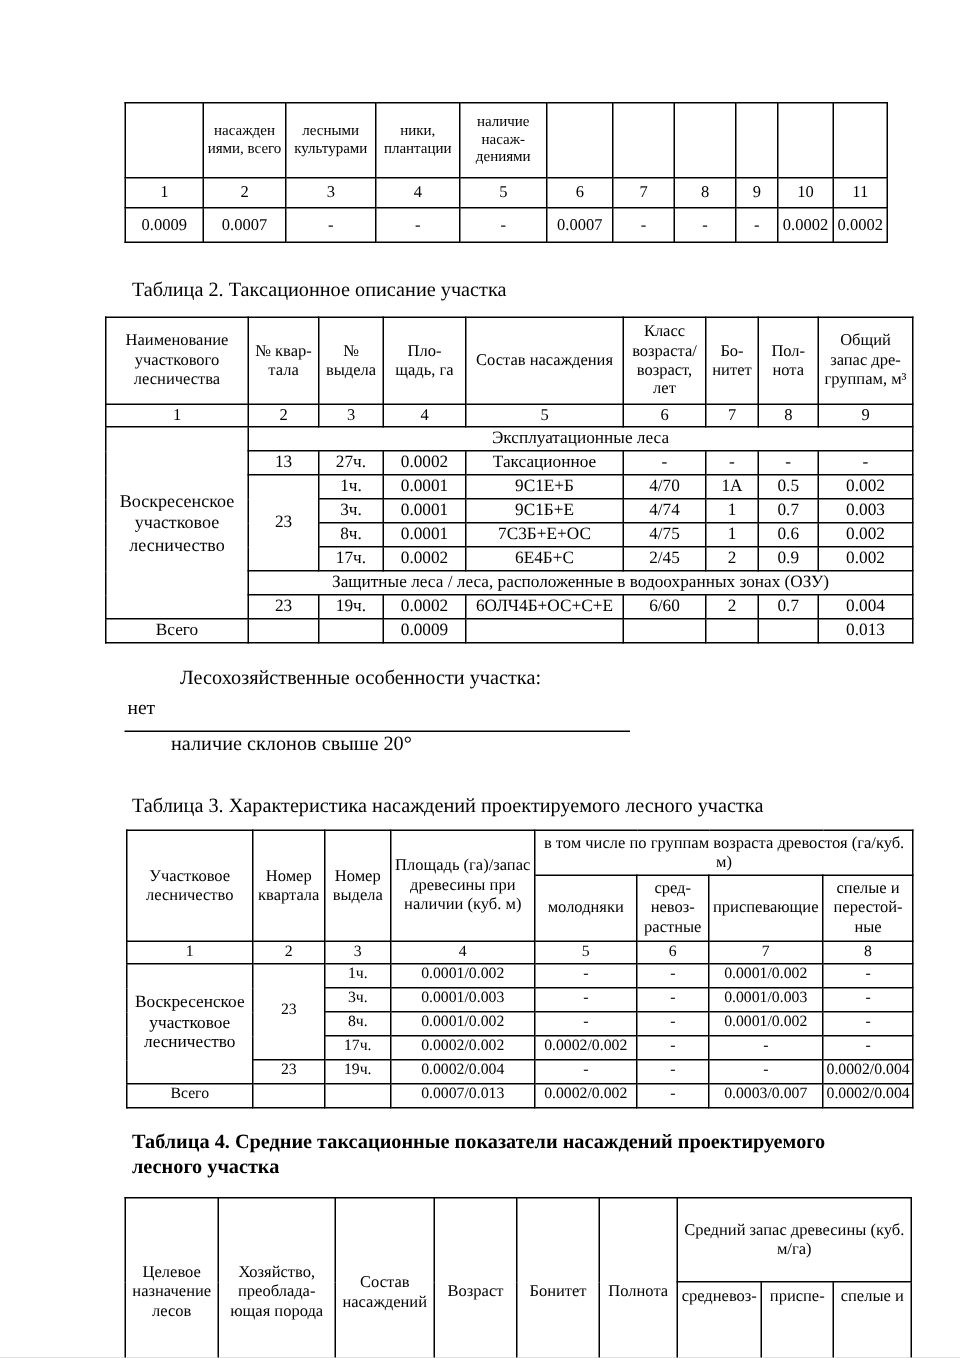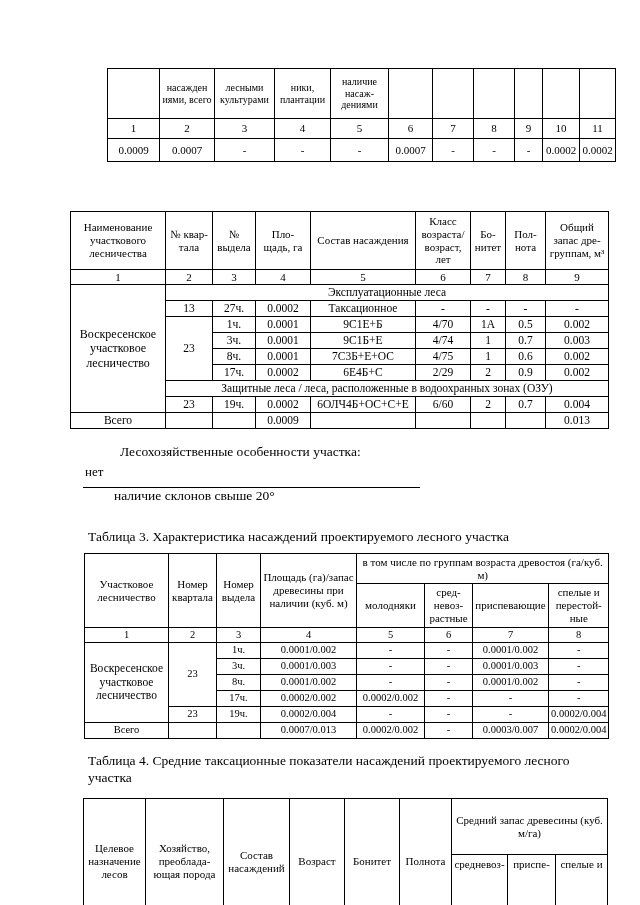--- a/index.html
+++ b/index.html
@@ -3,21 +3,21 @@
 <meta charset="utf-8">
 <style>
   *{box-sizing:border-box;}
   body{margin:0;background:#888;}
   .page{position:relative;width:640px;height:905px;background:#fff;font-family:"Liberation Serif",serif;color:#000;overflow:hidden;margin:0 auto;}
   .pagenum{position:absolute;top:30px;left:0;width:640px;text-align:center;font-size:13px;}
   table{border-collapse:collapse;table-layout:fixed;}
   td{border:1px solid #000;padding:0 2px;text-align:center;vertical-align:middle;font-size:11px;line-height:1.18;overflow:hidden;word-wrap:break-word;}
   .caption{position:absolute;font-size:13.5px;line-height:1.25;}
   
-  .t1{position:absolute;left:83px;top:68px;margin-left:24px;}
+  .t1{position:absolute;left:83px;top:68px;}
   .t1 tr.hdr td{font-size:10px;height:50px;vertical-align:middle;}
   .t1 tr.nums td{height:20px;}
   .t1 tr.vals td{height:23px;}
   
   .c2{left:88px;top:185px;}
   .t2{position:absolute;left:70px;top:211px;}
   .t2 tr.hdr td{font-size:11px;height:58px;}
   .t2 tr.nums td{height:15px;font-size:11px;}
   .t2 td{font-size:11.5px;height:16px;}
   .t2 td.section{font-size:11.5px;margin-top:48px;}
@@ -28,21 +28,21 @@
   .slopes{position:absolute;left:114px;top:488px;font-size:13.5px;}
   
   .c3{left:88px;top:529px;}
   .t3{position:absolute;left:84px;top:553px;}
   .t3 tr.hdr1 td{font-size:11px;height:30px;margin-top:25px;}
   .t3 tr.hdr2 td{font-size:11px;height:44px;}
   .t3 tr.nums td{height:15px;}
   .t3 td{font-size:10.5px;height:16px;}
   .t3 td.name{font-size:11.5px;}
   
-  .c4{left:88px;top:753px;width:510px;}
+  .c4{left:88px;top:753px;width:510px;font-weight:bold;}
   .t4{position:absolute;left:83px;top:798px;}
   .t4 tr.hdr1 td{font-size:11px;height:56px;}
   .t4 tr.hdr2 td{font-size:11px;height:70px;vertical-align:top;padding-top:3px;}
 </style>
 </head>
 <body>
 
 <div class="page">
 
 
@@ -96,20 +96,21 @@
       <td>0.0007</td>
       <td>-</td>
       <td>-</td>
       <td>-</td>
       <td>0.0002</td>
       <td>0.0002</td>
     </tr>
   </tbody>
     </table>
 
+  <div class="caption c2">Таблица 2. Таксационное описание участка</div>
 
   <table class="t2">
     <colgroup>
       <col style="width:95px">
         <col style="width:47px">
         <col style="width:43px">
         <col style="width:55px">
         <col style="width:105px">
       <col style="width:55px">
         <col style="width:35px">
@@ -178,21 +179,21 @@
       <td>7С3Б+Е+ОС</td>
       <td>4/75</td>
       <td>1</td>
       <td>0.6</td>
       <td>0.002</td>
     </tr>
     <tr>
       <td>17ч.</td>
       <td>0.0002</td>
       <td>6Е4Б+С</td>
-      <td>2/29</td>
+      <td>2/45</td>
       <td>2</td>
       <td>0.9</td>
       <td>0.002</td>
     </tr>
     <tr>
       <td class="section" colspan="8">Защитные леса / леса, расположенные в водоохранных зонах (ОЗУ)</td>
     </tr>
     <tr>
       <td>23</td>
       <td>19ч.</td>

